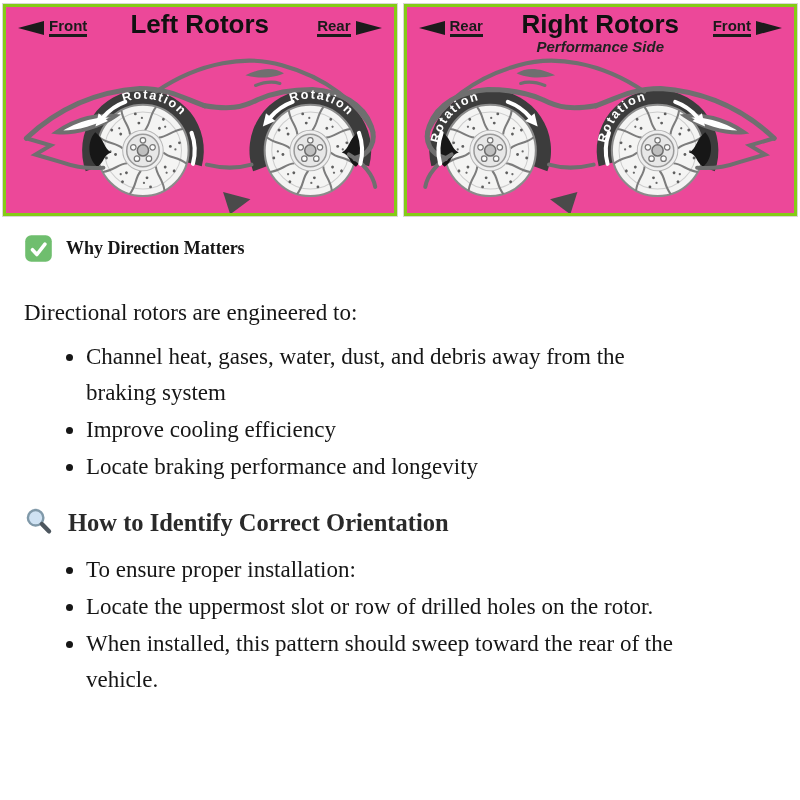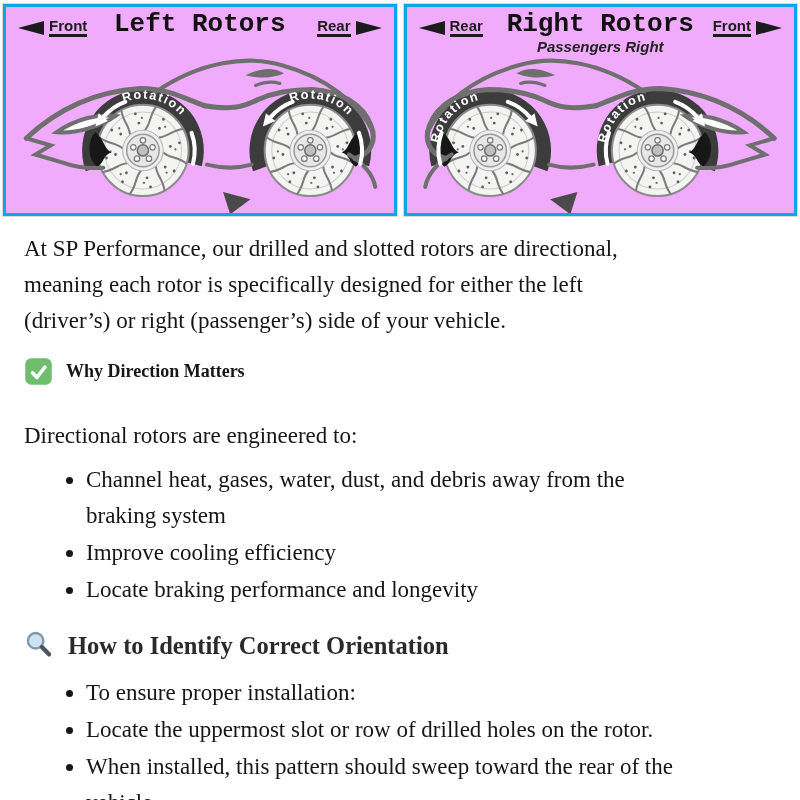--- a/index.html
+++ b/index.html
@@ -1,28 +1,28 @@
 <!DOCTYPE html>
 <html><head>
 <meta charset="utf-8">
 <style>
   html,body{margin:0;padding:0;width:800px;height:800px;background:#ffffff;overflow:hidden;}
   body{font-family:"Liberation Serif","DejaVu Serif",serif;color:#161616;}
 
   
   .diagram{display:flex;gap:7px;padding:4px 3px 0 3px;}
-  .panel{position:relative;flex:1;height:206px;border:3px solid #0ea5e9;background:#f0abfc;box-shadow:0 0 0 1px #d8d8d4;}
+  .panel{position:relative;flex:1;height:206px;border:3px solid #84cc16;background:#ec4899;box-shadow:0 0 0 1px #d8d8d4;}
   .panel-head{position:absolute;top:7px;left:0;right:0;display:flex;justify-content:space-between;padding:0 12px;z-index:3;}
   .dir{display:flex;align-items:center;gap:5px;margin-top:4px;}
   .dir-text{font-family:"Liberation Sans","DejaVu Sans",sans-serif;font-weight:bold;font-size:15px;color:#1b1b1b;border-bottom:3px solid #1b1b1b;padding-bottom:1px;line-height:1;}
   .tri{width:0;height:0;border-top:7px solid transparent;border-bottom:7px solid transparent;}
   .tri-left{border-right:26px solid #1b1b1b;}
   .tri-right{border-left:26px solid #1b1b1b;}
   .titles{position:absolute;left:0;right:0;top:4px;text-align:center;z-index:2;}
-  .panel-title{font-family:Liberation Mono, monospace;font-weight:bold;font-size:26px;line-height:1.05;color:#111;text-align:center;}
+  .panel-title{font-family:Liberation Sans, sans-serif;font-weight:bold;font-size:26px;line-height:1.05;color:#111;text-align:center;}
   .panel-sub{font-family:"Liberation Sans","DejaVu Sans",sans-serif;font-weight:bold;font-style:italic;font-size:15px;color:#222;}
   .car-svg{position:absolute;left:0;bottom:0;width:100%;display:block;z-index:1;}
   .rot-text{font-family:"Liberation Sans","DejaVu Sans",sans-serif;font-size:12.5px;font-weight:bold;fill:#ffffff;letter-spacing:1.5px;}
 
   
   .content{padding:0 24px;}
   .intro{white-space:pre-line;font-size:23px;line-height:36px;margin:15px 0 12px 0;}
   .sec-head{display:flex;align-items:center;gap:13px;margin:18px 0 6px 0;}
   .sec-head .h-bold{font-size:18px;font-weight:bold;line-height:1.2;}
   .sec-head .h-reg{font-size:24.5px;font-weight:bold;line-height:1.2;color:#2a2a2a;}
@@ -131,21 +131,21 @@
         <span class="tri tri-left"></span>
         <span class="dir-text">Rear</span>
       </div>
       <div class="dir">
         <span class="dir-text">Front</span>
         <span class="tri tri-right"></span>
       </div>
     </div>
     <div class="titles">
       <div class="panel-title">Right Rotors</div>
-      <div class="panel-sub">Passengers Right</div>
+      <div class="panel-sub">Performance Side</div>
     </div>
     <svg class="car-svg" viewBox="0 0 382 162">
       <use href="#carart" transform="translate(382,0) scale(-1,1)"></use>
       <g stroke="#ffffff" stroke-width="4" fill="none" stroke-linecap="round">
         <path d="M 264.4 52.1 A 51 51 0 0 1 286.1 67.2"></path>
         <path d="M 199.1 82.6 A 51 51 0 0 0 197.7 113.2"></path>
         <path d="M 99.4 52.1 A 51 51 0 0 1 121.1 67.2"></path>
         <path d="M 34.1 82.6 A 51 51 0 0 0 32.7 113.2"></path>
       </g>
       <polygon points="0,-6 12,0 0,6" fill="#ffffff" transform="translate(286.1,67.2) rotate(50)"></polygon>
@@ -153,23 +153,20 @@
       <path id="tp-r1" d="M 196.5 92.9 A 51 51 0 0 1 266.1 52.7" fill="none"></path>
       <path id="tp-r2" d="M 31.5 92.9 A 51 51 0 0 1 101.1 52.7" fill="none"></path>
       <text class="rot-text"><textPath href="#tp-r1">Rotation</textPath></text>
       <text class="rot-text"><textPath href="#tp-r2">Rotation</textPath></text>
     </svg>
   </section>
 </div>
 
 <main class="content">
 
-  <p class="intro">At SP Performance, our drilled and slotted rotors are directional,
-meaning each rotor is specifically designed for either the left
-(driver’s) or right (passenger’s) side of your vehicle.</p>
 
   <div class="sec-head">
     <svg class="emoji" width="29" height="29" viewBox="0 0 36 36">
       <rect x="1.5" y="1.5" width="33" height="33" rx="7.5" fill="#6fbe6e"></rect>
       <path d="M10.5 19.5 L16 25.5 L26 12.5" stroke="#ffffff" stroke-width="4.4" fill="none" stroke-linecap="round" stroke-linejoin="round"></path>
     </svg>
     <span class="h-bold">Why Direction Matters</span>
   </div>
 
   <p class="lead">Directional rotors are engineered to:</p>

